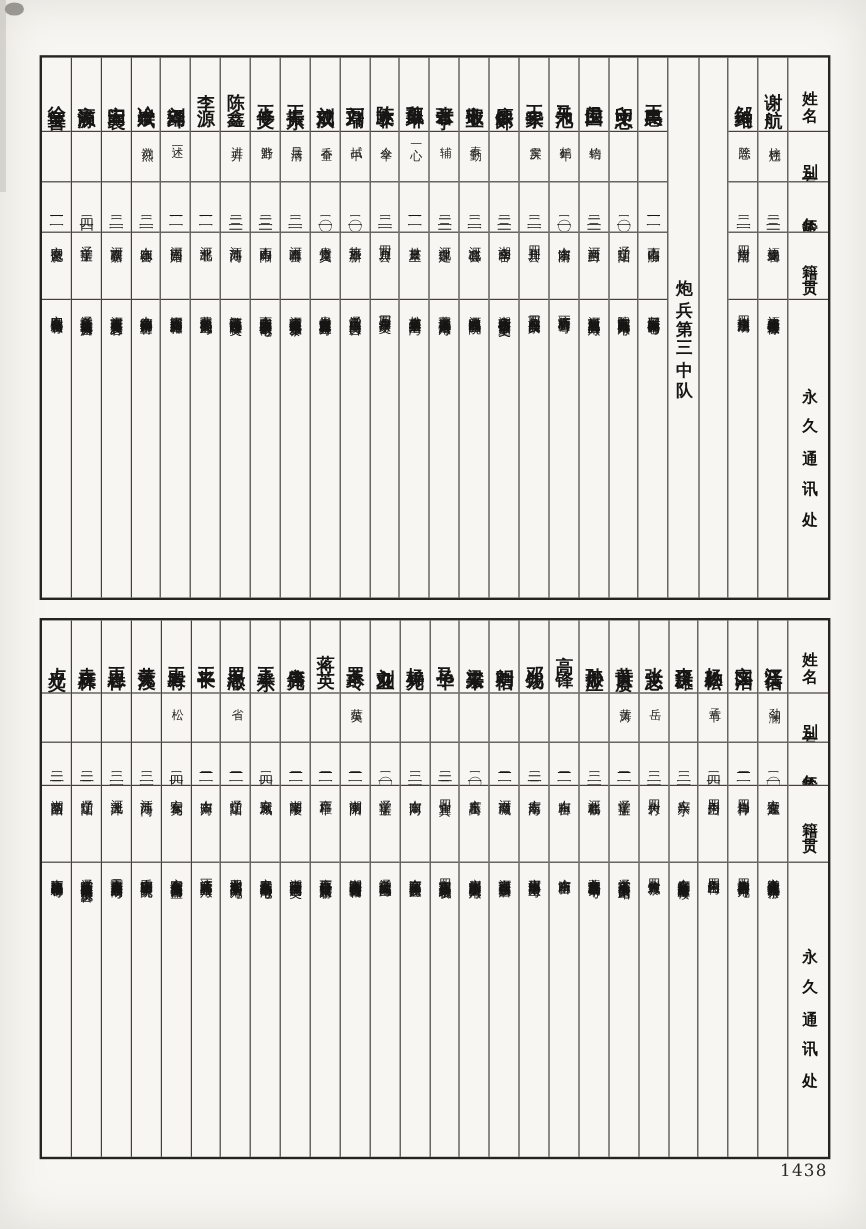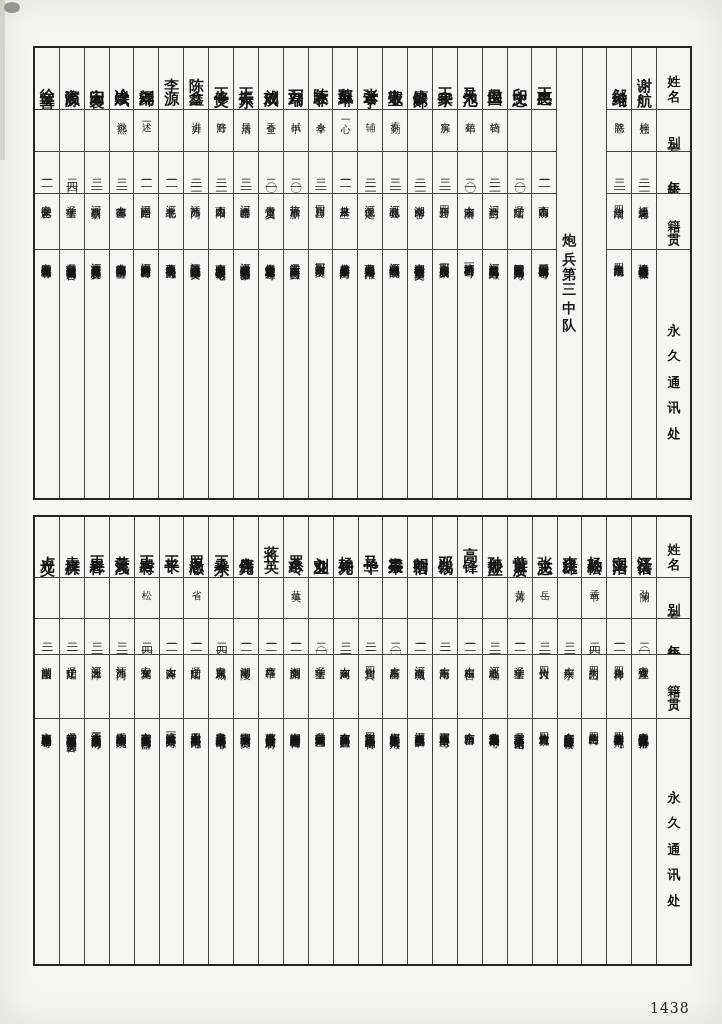--- a/index.html
+++ b/index.html
@@ -50,21 +50,21 @@
   .hdr-name{letter-spacing:14px;}
   .hdr-alias{letter-spacing:7px;}
   .hdr-age{letter-spacing:2px;}
   .hdr-native{letter-spacing:13px;}
   .hdr-addr{letter-spacing:26px;}
 
   .title-col .vtext{font-size:14px;font-weight:bold;letter-spacing:17px;}
 
   .page-number{
     position:absolute;left:650px;top:968px;font-size:14px;letter-spacing:1px;
-    color:#2b2a26;font-family:"DejaVu Serif","Liberation Serif",serif;margin-top:32px;
+    color:#2b2a26;font-family:"DejaVu Serif","Liberation Serif",serif;
   }
 </style>
 </head>
 <body>
 
 <div class="page">
   <div class="smudge"></div>
   <div class="edge-shade"></div>
 
   <div class="scan-table top">

